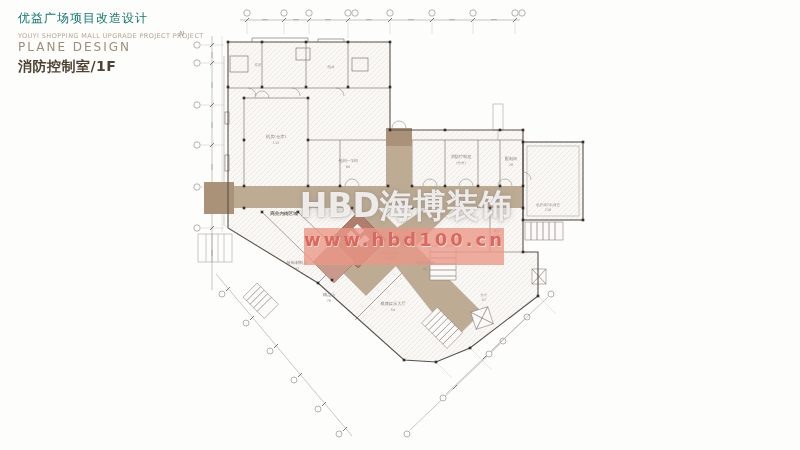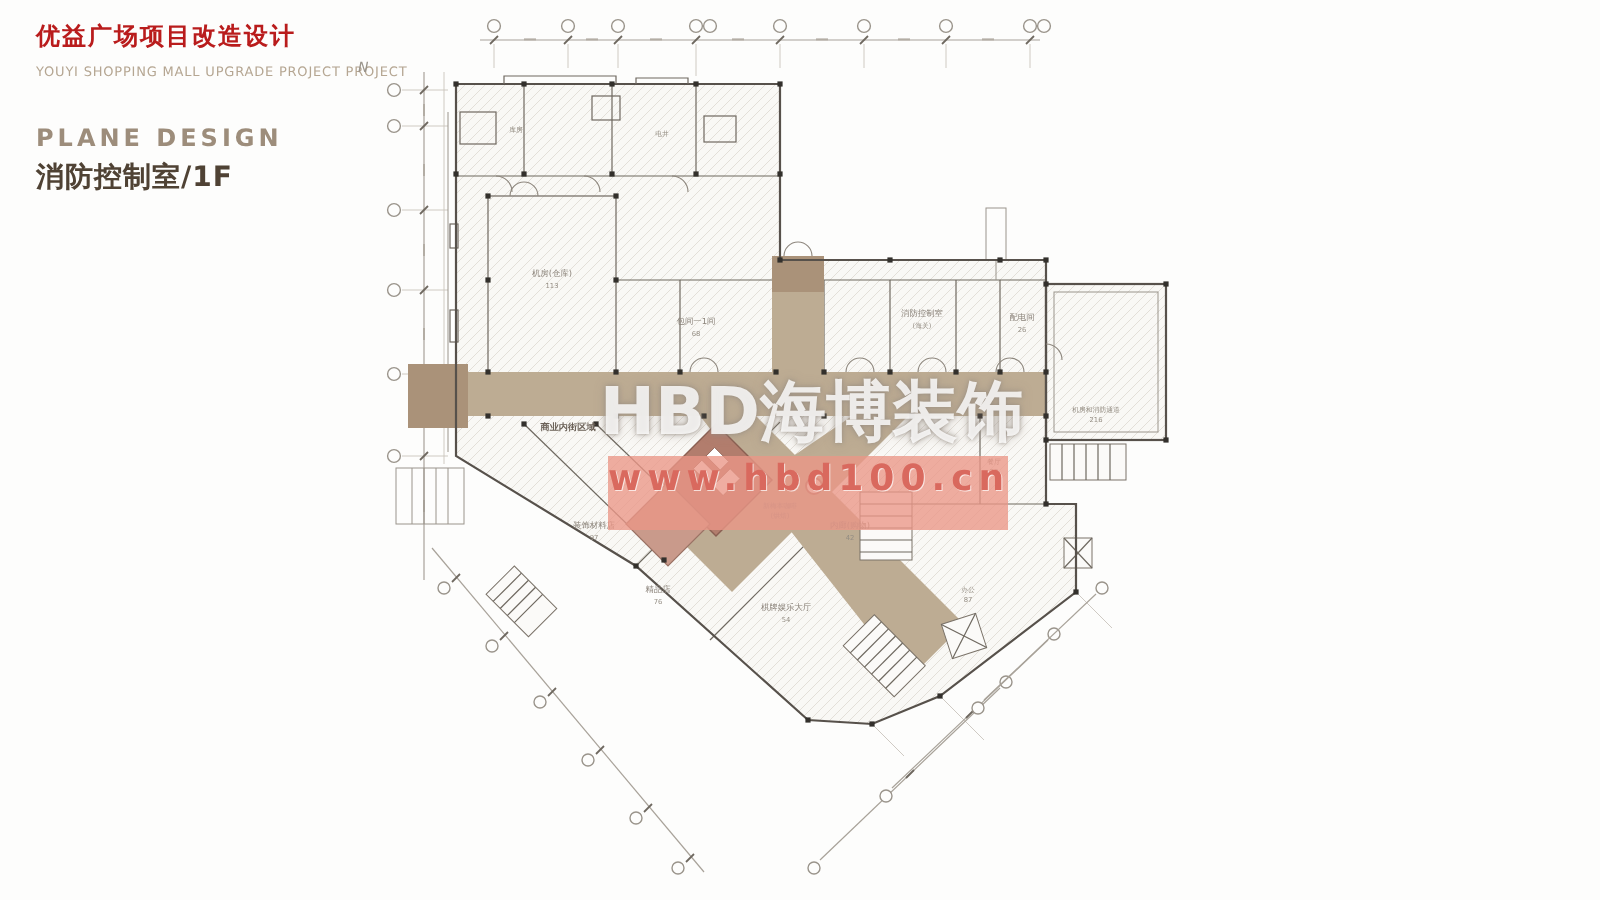--- a/index.html
+++ b/index.html
@@ -1,22 +1,22 @@
 <!DOCTYPE html>
 <html><head>
 <meta charset="utf-8">
 <style>
   html,body{margin:0;padding:0;background:#e8e8e8;}
   .stage{position:relative;width:800px;height:450px;background:#fdfdfc;overflow:hidden;
          font-family:"DejaVu Sans",sans-serif;}
   
   .hdr{position:absolute;left:18px;top:10px;width:230px;}
-  .t-cn{font-size:12px;font-weight:700;letter-spacing:1px;color:#b91c1c;}
+  .t-cn{font-size:12px;font-weight:400;letter-spacing:1px;color:#0f766e;}
   .t-en{font-size:6.5px;letter-spacing:.4px;color:#b5a692;margin-top:5px;}
-  .s-en{font-size:12px;letter-spacing:2px;color:#9d8d7b;margin-top:22px;font-weight:bold;}
+  .s-en{font-size:12px;letter-spacing:2px;color:#9d8d7b;}
   .s-cn{font-size:14px;font-weight:bold;color:#4f4234;margin-top:4px;letter-spacing:.5px;}
   
   svg{position:absolute;left:0;top:0;}
   .wall{stroke:#57514b;stroke-width:1.1;fill:none;}
   .iw{stroke:#6e685f;stroke-width:.6;fill:none;}
   .thin{stroke:#9a948b;stroke-width:.5;fill:none;}
   .dim{stroke:#a8a299;stroke-width:.6;fill:none;}
   .dimf{stroke:#c9c4bc;stroke-width:.45;fill:none;}
   .bub{stroke:#9a948b;stroke-width:.7;fill:#fdfdfc;}
   .tick{stroke:#6e685f;stroke-width:.9;}

